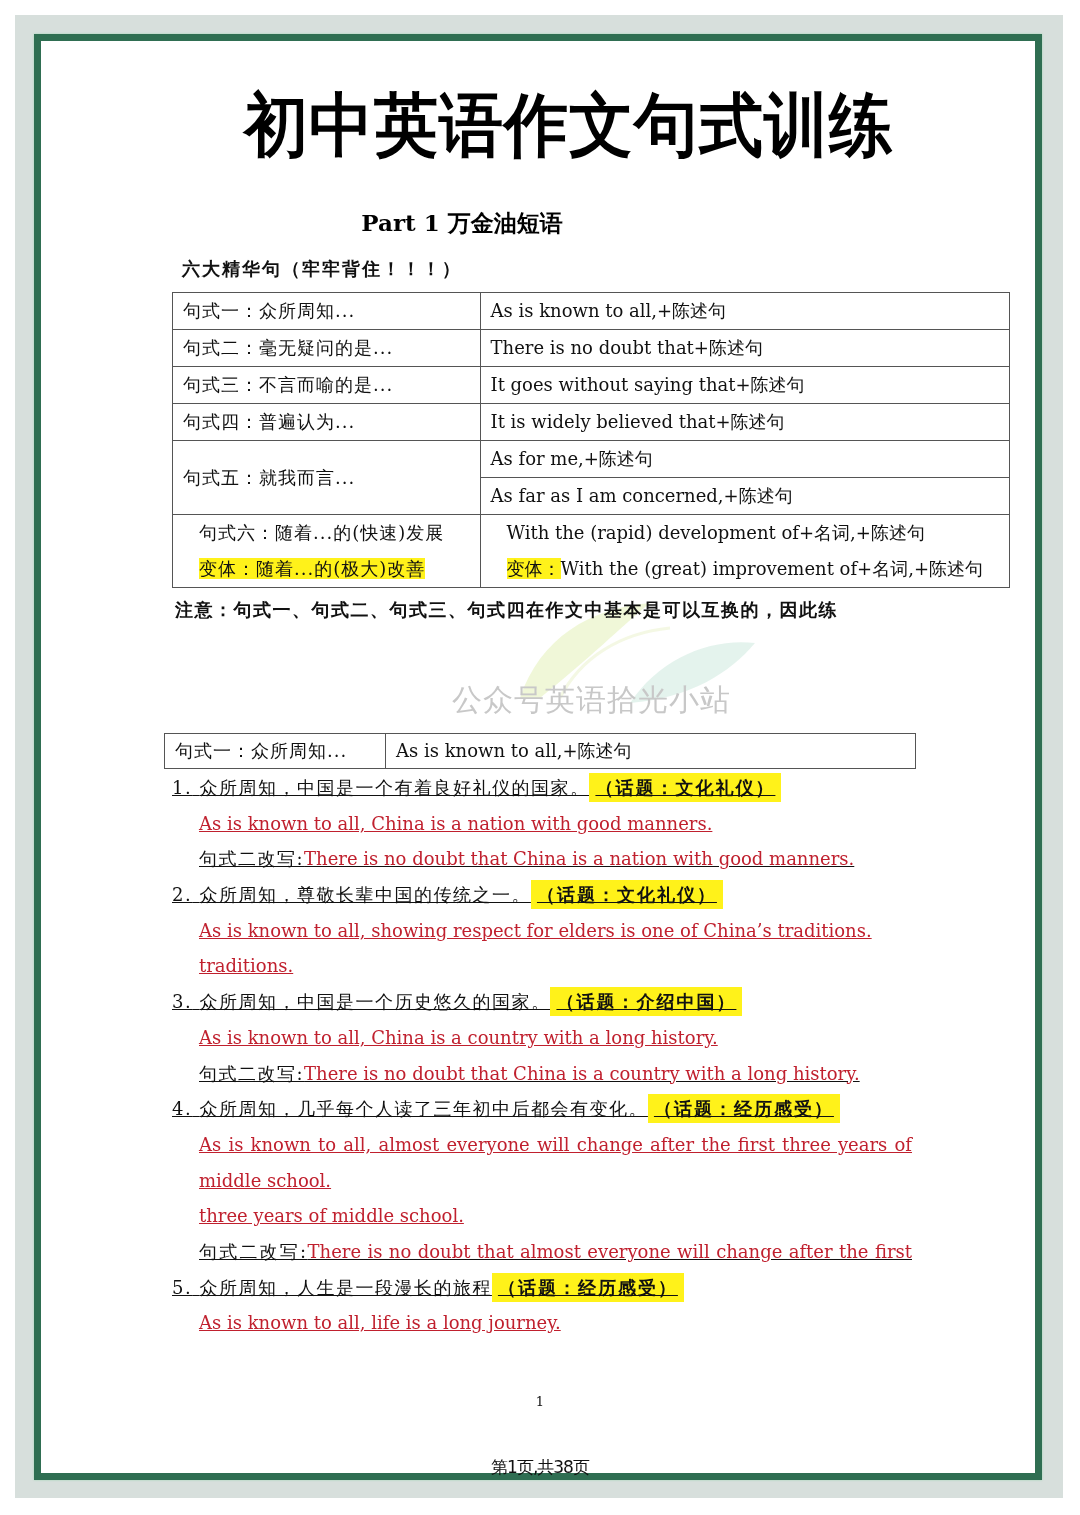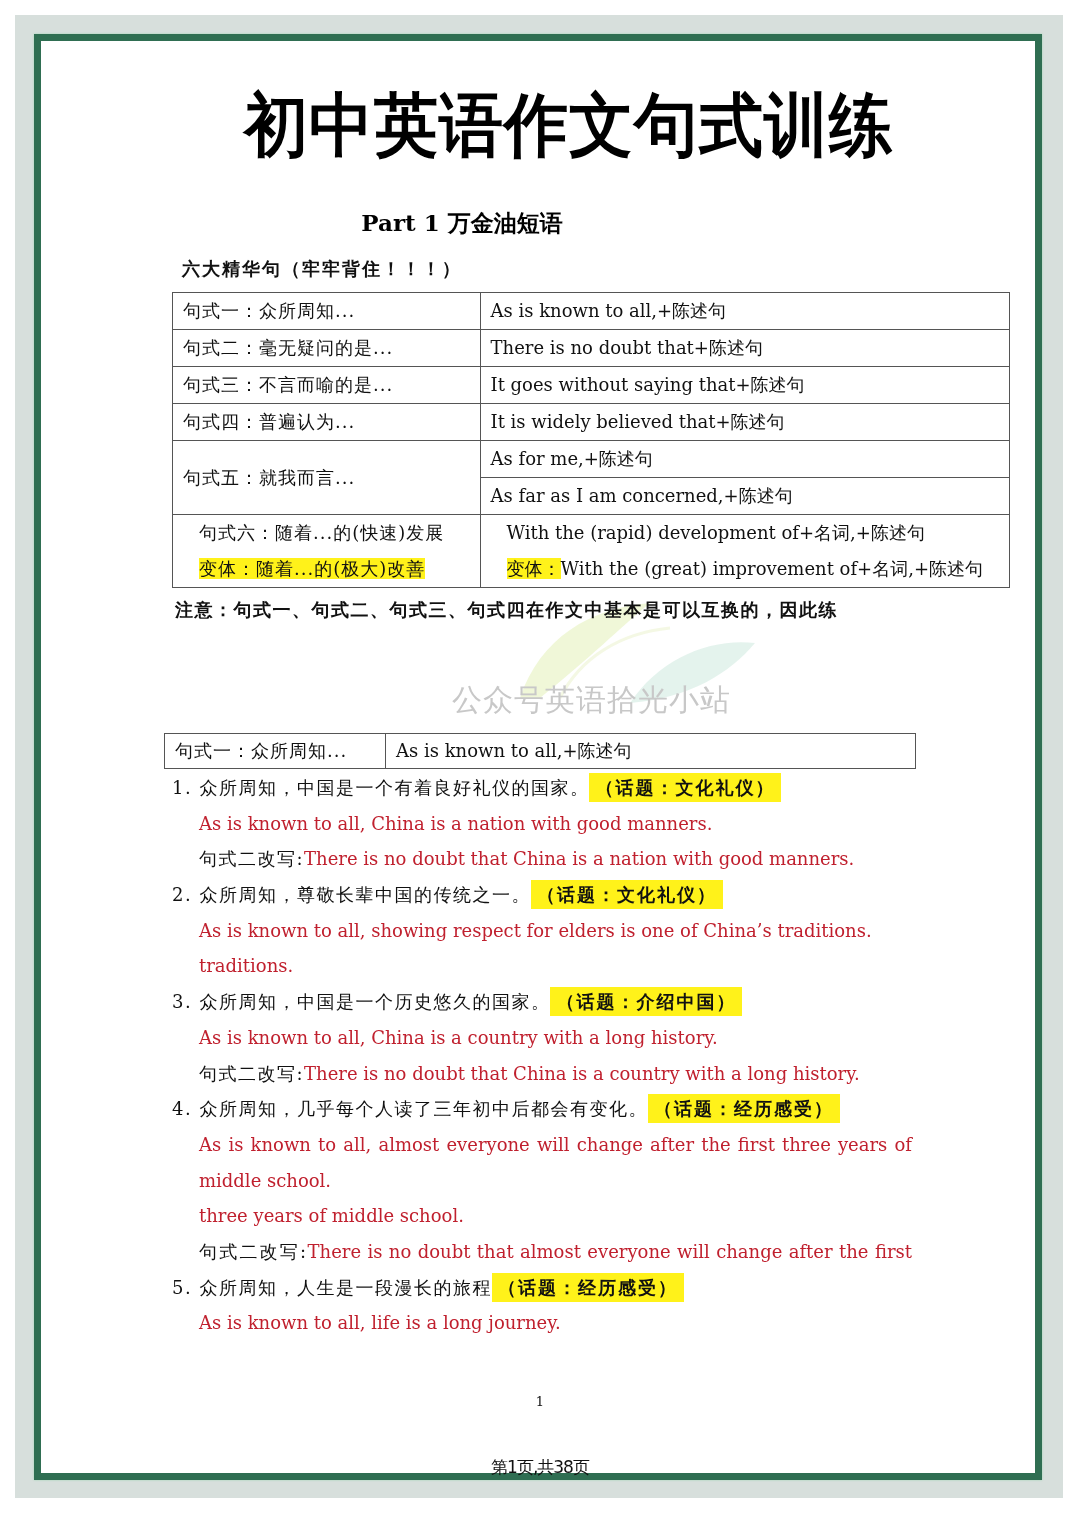--- a/index.html
+++ b/index.html
@@ -53,21 +53,21 @@
     }
     .leaf {
       left: 500px; top: 598px; width: 260px; height: 110px; pointer-events: none;
     }
     .t2 {
       position: absolute; left: 164px; top: 733px; width: 752px; font-size: 18px;
     }
     .t2 td { border: 1.3px solid #555; height: 34px; padding: 0 10px; white-space: nowrap; }
     .t2 td.c1 { width: 200px; letter-spacing: 1px; }
     .items { left: 172px; top: 770px; width: 740px; }
-    .line { height: 35.7px; line-height: 35.7px; font-size: 18px; white-space: nowrap; }
+    .line { height: 35.7px; line-height: 35.7px; font-size: 18px; white-space: nowrap; text-decoration: underline; }
     .zh { letter-spacing: 1.5px; }
     .ind { padding-left: 27px; }
     .red { color: #c0202e; }
     .just { text-align: justify; text-align-last: justify; }
     .topic { background: #fff21a; font-weight: bold; padding: 4px 6px; letter-spacing: 2px; }
     .page-num { left: 0; width: 1080px; top: 1394px; text-align: center; font-size: 13px; }
     .footer {
       left: 0; width: 1080px; top: 1456px; text-align: center; font-size: 17px;
       font-family: "DejaVu Sans", "Liberation Sans", sans-serif; color: #111; letter-spacing: -1px;
     }

